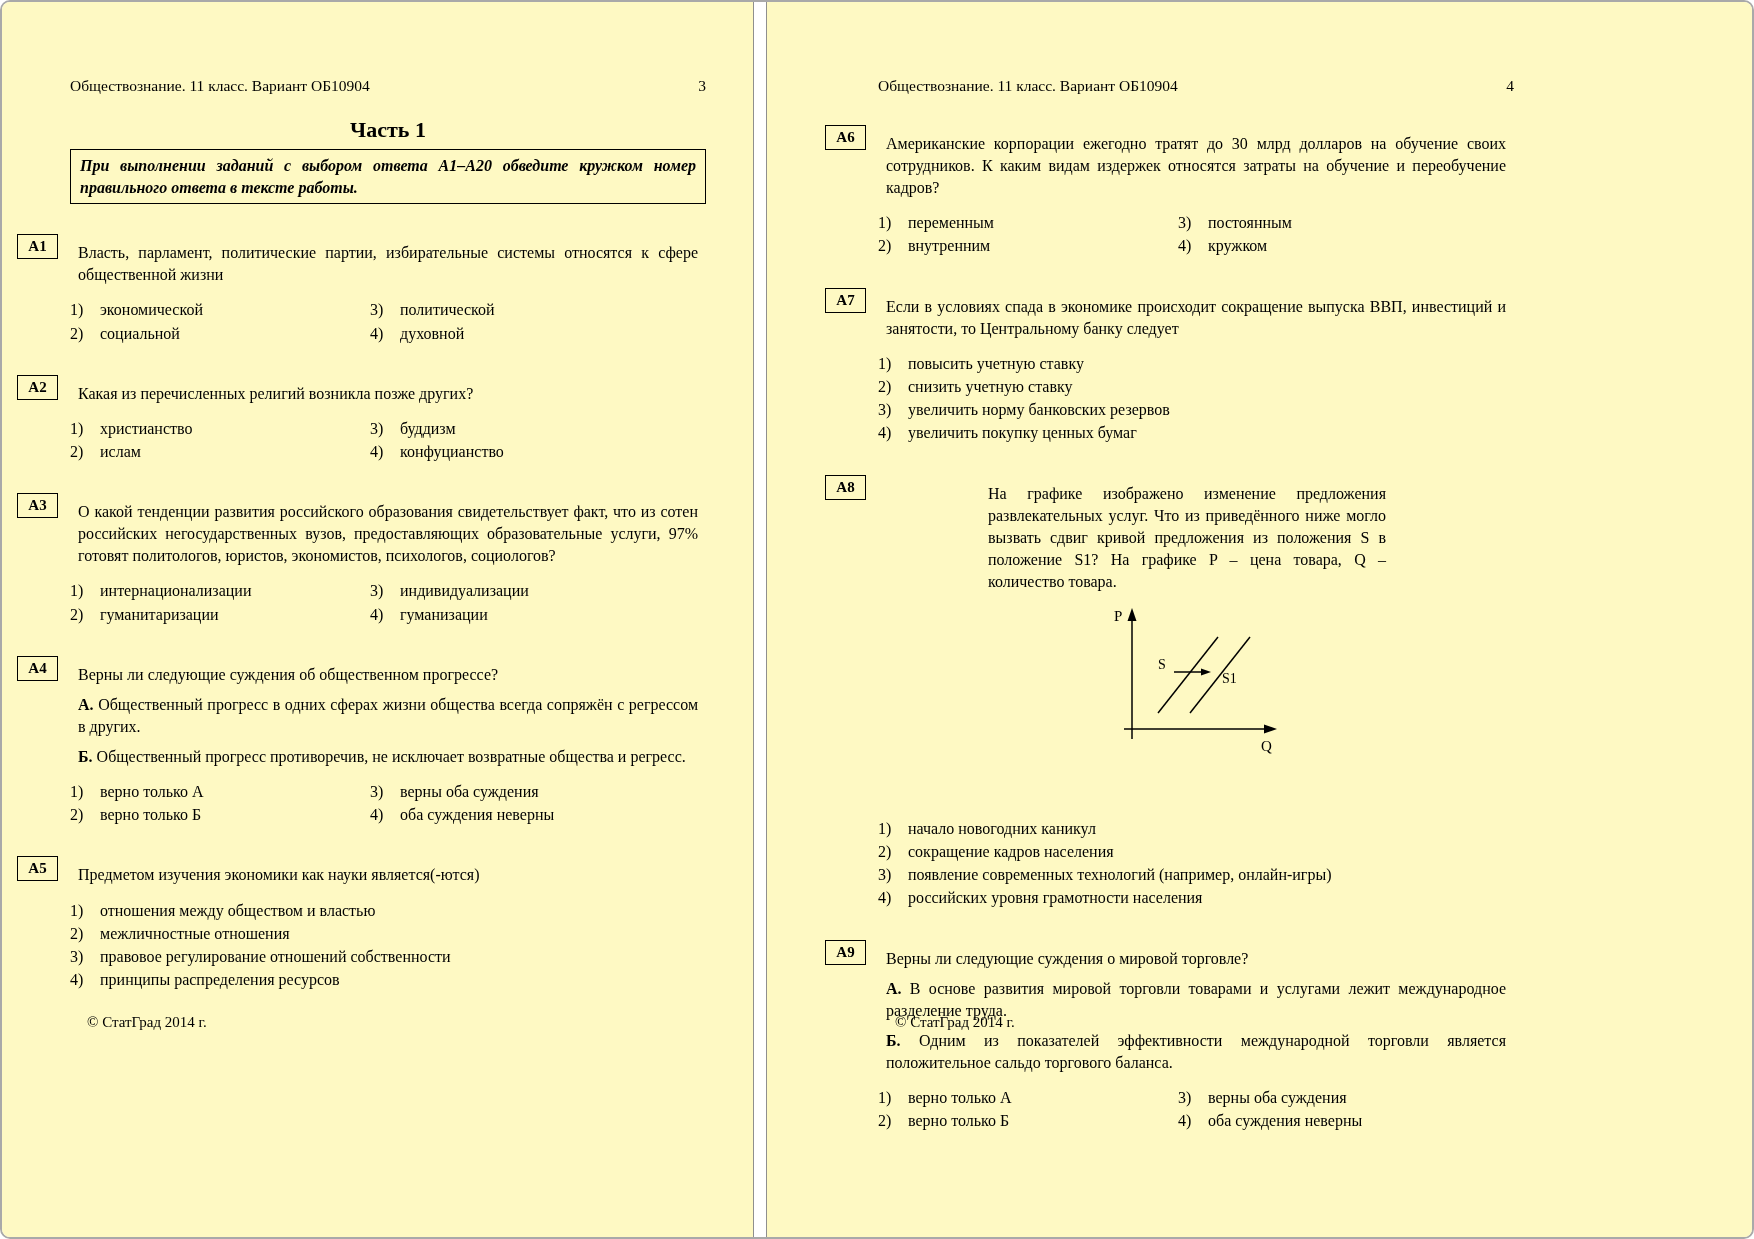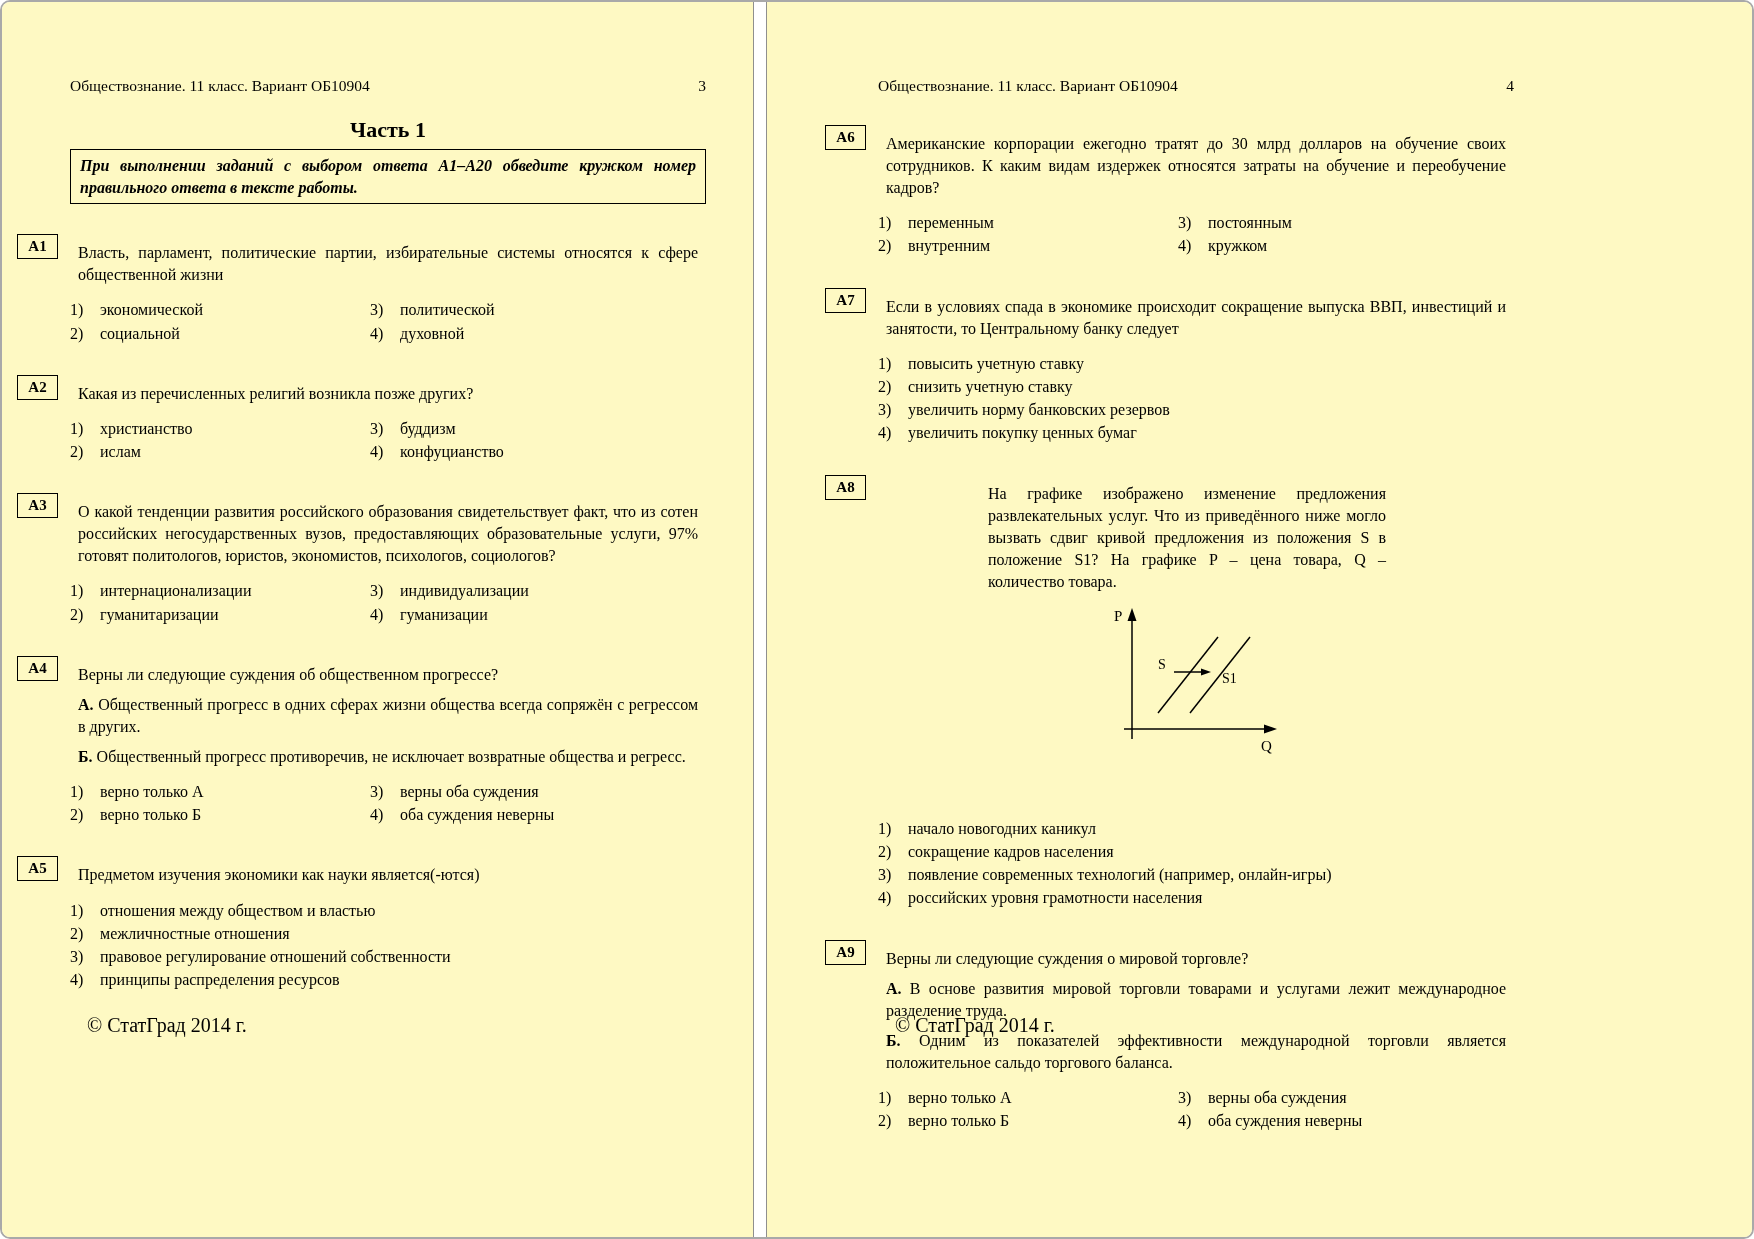--- a/index.html
+++ b/index.html
@@ -41,21 +41,21 @@
   .optcol-1 { width:300px; }
   .opt { display:flex; line-height:1.45; }
   .optnum { flex:none; width:30px; }
   .opttext { flex:1; }
 
   .q8-row { display:flex; align-items:center;flex-direction:column; }
   .q8-text { width:398px; margin-right:26px; }
   .graph { width:180px; flex:none; }
   .q8-opts { margin-top:52px; }
 
-  .page-footer { position:absolute; top:1012px; font-size:20px; }
+  .page-footer { position:absolute; top:1012px; font-size:15px; }
   .page-left .page-footer { left:85px; }
   .page-right .page-footer { left:128px; }
 
   svg text { font-family:"Liberation Serif", serif; fill:#000; }
 </style>
 </head>
 <body>
 
 <div class="sheet">
 

